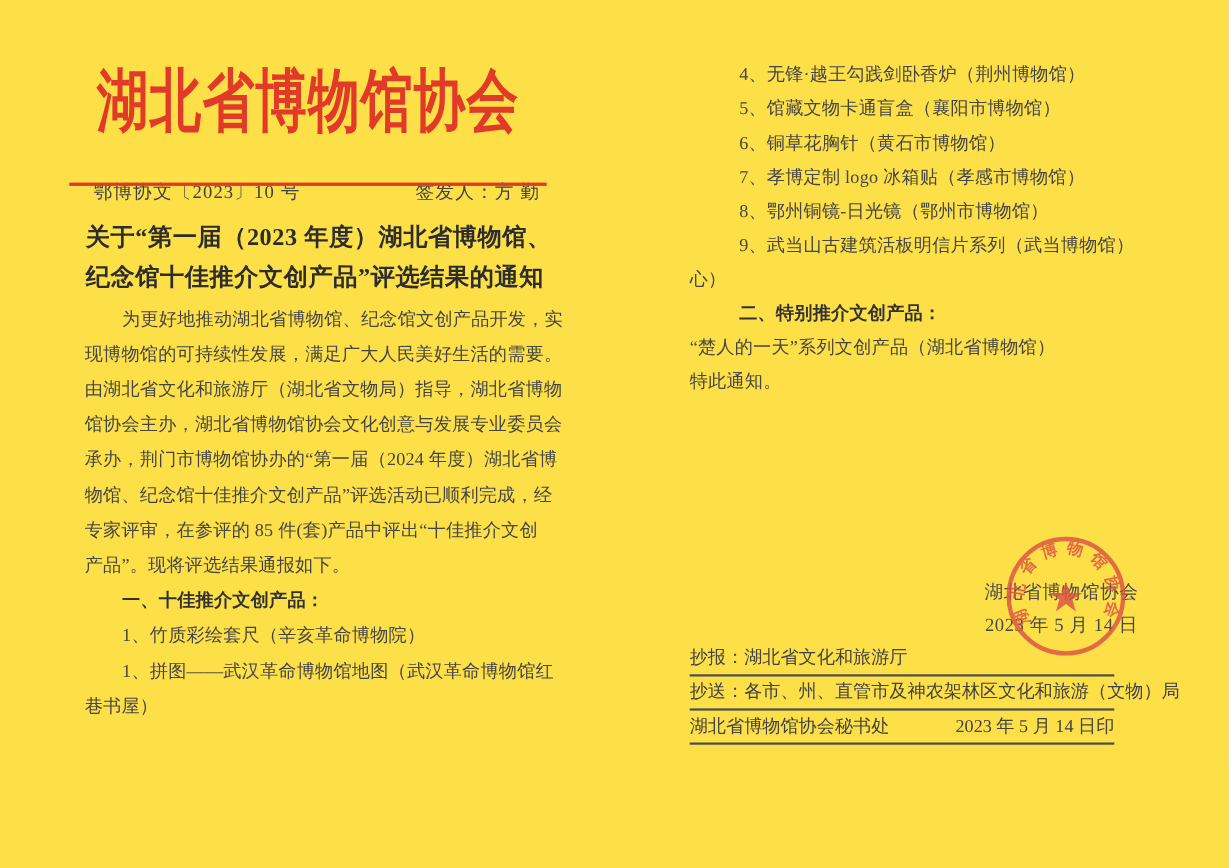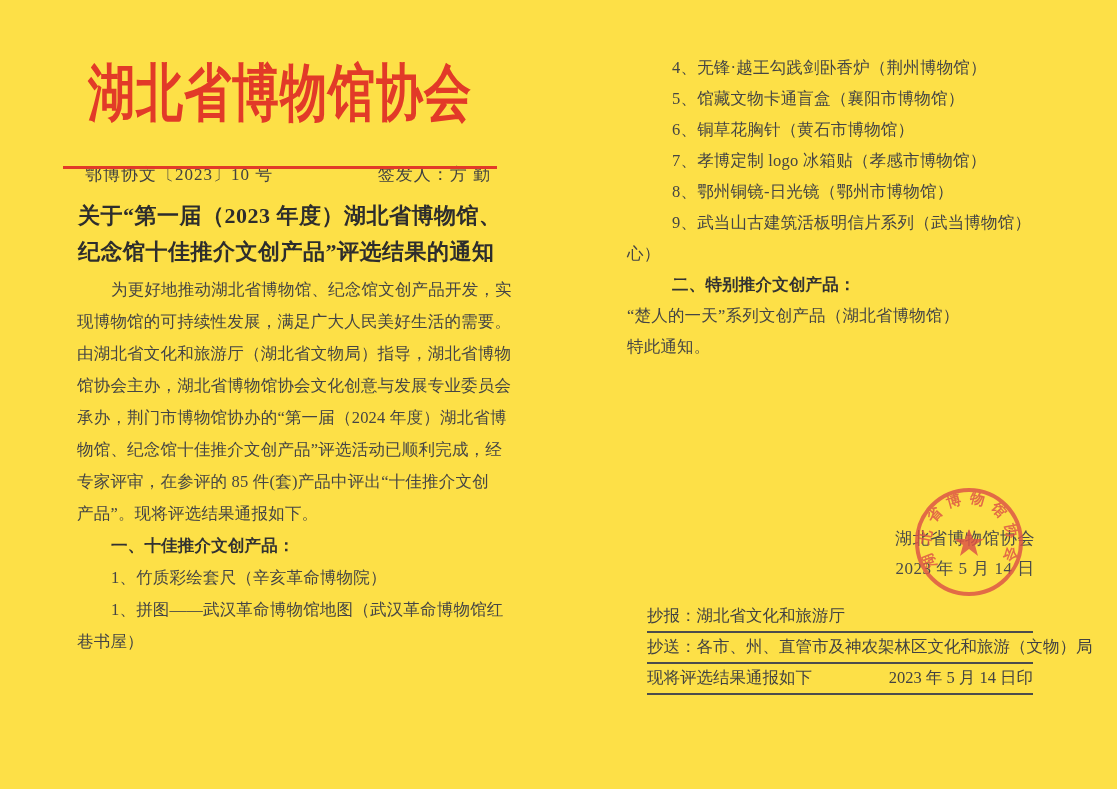--- a/index.html
+++ b/index.html
@@ -57,22 +57,22 @@
     position:absolute;left:880px;top:524px;width:170px;
     text-align:center;font-size:17px;line-height:30px;
     color:#4a4a4a;letter-spacing:0.5px;white-space:nowrap;
   }
   .seal{
     position:absolute;left:894px;top:467px;width:150px;height:150px;
     pointer-events:none;
   }
   
   .footer{
-    position:absolute;left:627px;top:602px;width:386px;
-    font-size:16.5px;color:#424242;margin-left:20px;
+    position:absolute;left:627px;top:584px;width:386px;
+    font-size:16.5px;color:#424242;
   }
   .f-row{
     height:29px;line-height:27px;border-bottom:2px solid #4c4c4c;
     white-space:nowrap;display:flex;justify-content:space-between;
   }
 </style>
 </head>
 <body>
 
 <div class="page">
@@ -144,18 +144,18 @@
   <div class="footer">
     <div class="f-row">
       <span>抄报：湖北省文化和旅游厅</span>
       <span></span>
     </div>
     <div class="f-row">
       <span>抄送：各市、州、直管市及神农架林区文化和旅游（文物）局</span>
       <span></span>
     </div>
     <div class="f-row">
-      <span>现将评选结果通报如下</span>
+      <span>湖北省博物馆协会秘书处</span>
       <span>2023 年 5 月 14 日印</span>
     </div>
   </div>
 
 </div>
 
 </body></html>

